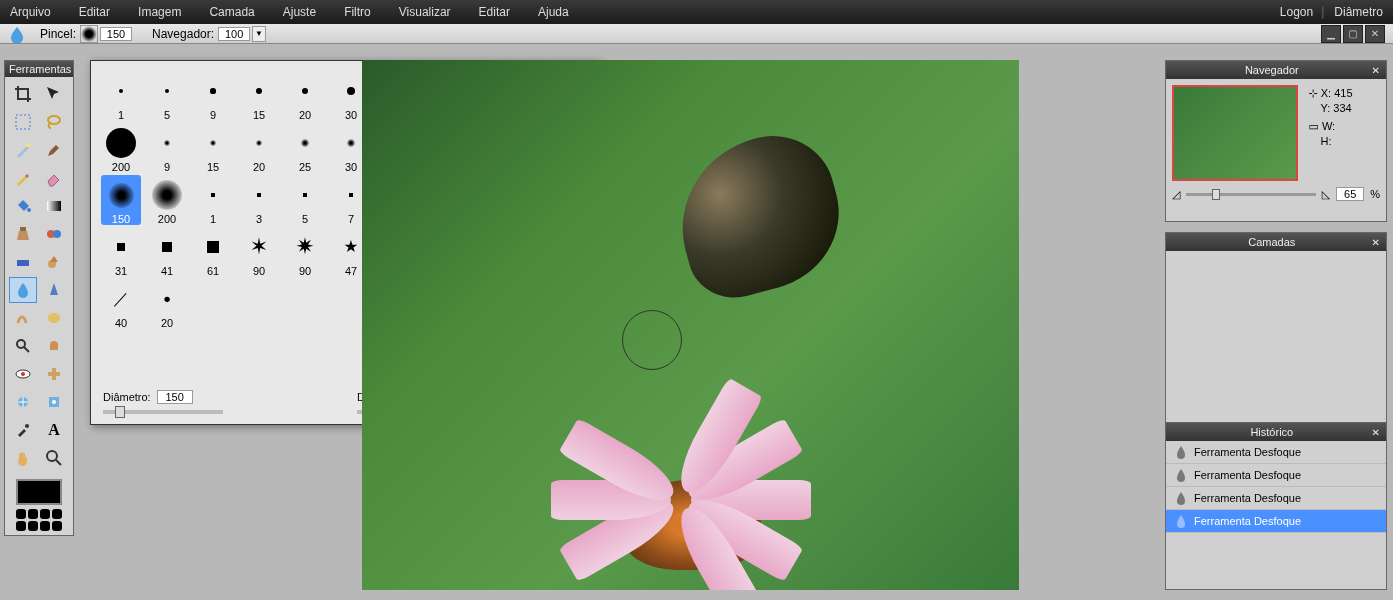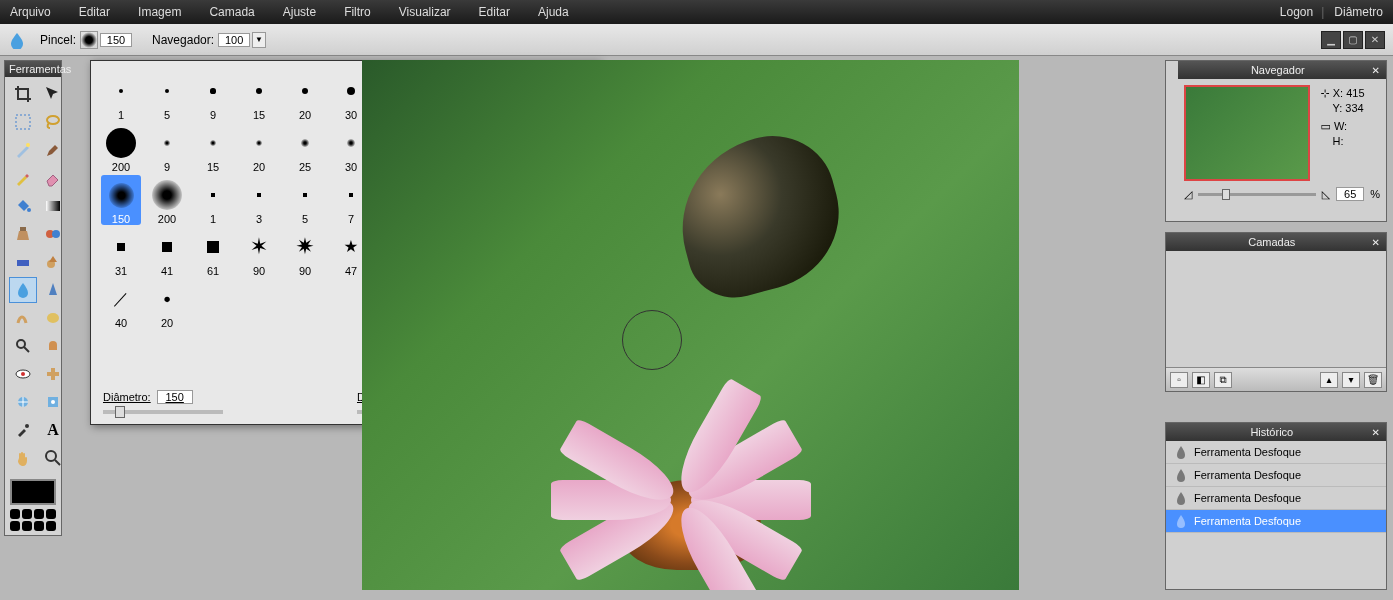--- a/index.html
+++ b/index.html
@@ -6,82 +6,82 @@
 body { background: #b8b8b8; width: 1393px; height: 600px; overflow: hidden; position: relative; }
 
 
 .menubar { background: linear-gradient(#3a3a3a, #1a1a1a); height: 24px; display: flex; align-items: center; padding: 0 10px; color: #ddd; font-size: 12px; }
 .menubar .menu-item { margin-right: 28px; cursor: pointer; }
 .menubar .spacer { flex: 1; }
 .menubar .right-item { margin-left: 2px; cursor: pointer; }
 .menubar .sep { margin: 0 8px; color: #666; }
 
 
-.optbar { background: linear-gradient(#e8e8e8, #d0d0d0); height: 32px; display: flex; align-items: center; padding: 8px 8px; border-bottom: 1px solid #888; font-size: 12px; justify-content: center; }
+.optbar { background: linear-gradient(#e8e8e8, #d0d0d0); height: 20px; display: flex; align-items: center; padding: 8px 8px; border-bottom: 1px solid #888; font-size: 12px; justify-content: center; }
 .optbar .tool-icon { width: 18px; height: 18px; margin-right: 14px; }
 .optbar label { margin-right: 4px; }
 .optbar .brush-preview { width: 18px; height: 18px; border: 1px solid #999; background: radial-gradient(circle, #000 30%, transparent 70%); margin-right: 2px; display:inline-block; }
 .optbar input[type="text"] { width: 32px; border: 1px solid #999; font-size: 11px; text-align: center; }
 .optbar .dd-arrow { width: 14px; height: 16px; border: 1px solid #999; background: #eee; display:inline-flex; align-items:center; justify-content:center; font-size:8px; margin-left:2px; cursor:pointer; }
 .optbar .spacer { flex: 1; }
 .win-btns { display: flex; gap: 2px; }
 .win-btn { width: 20px; height: 18px; background: #444; border: 1px solid #222; color:#ccc; font-size:10px; display:flex; align-items:center; justify-content:center; cursor:pointer; }
 
 
-.tools-panel { position: absolute; left: 4px; top: 60px; width: 58px; background: #d4d4d4; border: 1px solid #666; }
+.tools-panel { position: absolute; left: 4px; top: 60px; width: 70px; background: #d4d4d4; border: 1px solid #666; }
 .tools-title { background: linear-gradient(#555,#333); color: #eee; font-size: 11px; padding: 2px 4px; text-align:center; }
 .tools-grid { display: grid; grid-template-columns: 1fr 1fr; gap: 2px; padding: 4px; }
 .tool-btn { width: 28px; height: 26px; display: flex; align-items: center; justify-content: center; cursor: pointer; border: 1px solid transparent; font-size: 16px; }
 .tool-btn.active { border: 1px solid #4a90d9; background: #bcd8f0; }
 .tools-colors { padding: 4px; }
 .color-swatch { width: 46px; height: 26px; background: #000; border: 2px solid #888; margin: 0 auto 4px; }
 .color-row { display: flex; gap: 2px; justify-content: center; }
 .color-dot { width: 10px; height: 10px; background: #000; border-radius: 3px; }
 
 
 .brush-popup { position: absolute; left: 90px; top: 60px; width: 510px; height: 365px; background: #e8e8e8; border: 1px solid #333; box-shadow: 2px 2px 8px rgba(0,0,0,.4); padding: 10px; }
 .brush-grid-area { display: flex; gap: 10px; }
 .brush-grid { display: grid; grid-template-columns: repeat(9, 40px); gap: 2px 6px; flex: 1; }
 .brush-cell { width: 40px; text-align: center; cursor: pointer; padding-top: 4px; }
 .brush-cell.sel { background: #4a90ff; color: #fff; border-radius: 3px; }
 .brush-shape { width: 36px; height: 32px; display: flex; align-items: center; justify-content: center; margin: 0 auto; }
 .brush-lbl { font-size: 11px; margin-top: 2px; }
 .brush-side { width: 100px; display: flex; flex-direction: column; gap: 6px; }
 .brush-side button { font-size: 11px; padding: 3px 2px; background: linear-gradient(#f8f8f8,#ddd); border: 1px solid #999; cursor: pointer; }
 .brush-sliders { position: absolute; bottom: 10px; left: 12px; right: 12px; display: flex; gap: 24px; align-items: flex-end; font-size: 11px; }
-.slider-group { display: flex; flex-direction: column; flex:1;text-decoration:underline; }
+.slider-group { display: flex; flex-direction: column; flex:1; }
 .slider-group .row { display: flex; align-items: center; gap: 6px; }
 .slider-group input[type="text"] { width: 36px; border: 1px solid #999; text-align: center; font-size: 11px; }
 .slider { width: 120px; height: 4px; background: #bbb; position: relative; margin-top: 6px; }
 .slider .thumb { position: absolute; top: -4px; width: 10px; height: 12px; background: #ddd; border: 1px solid #666; }
 
 
 .canvas { position: absolute; left: 362px; top: 60px; width: 657px; height: 530px; background: linear-gradient(135deg, #2a5a2a 0%, #4a8a3a 30%, #5a9a4a 60%, #3a7a3a 100%); overflow: hidden; }
 .flower { position:absolute; bottom:20px; left:50%; transform:translateX(-50%); }
 .flower-center { width:140px; height:90px; background: radial-gradient(ellipse, #d67a2a 20%, #8a4a1a 60%, #4a2a0a 100%); border-radius: 50% 50% 40% 40%; }
 .petal { position:absolute; width:120px; height:40px; background: linear-gradient(#f0d0e0, #e8a8c8); border-radius: 50% 10% 10% 50%; }
 .butterfly { position:absolute; top:80px; right:140px; width:200px; height:180px; }
 .wing { position:absolute; width:160px; height:150px; background: radial-gradient(circle at 30% 30%, #8a7a5a, #3a3a2a 40%, #1a1a0a 80%); border-radius: 60% 40% 50% 30%; transform: rotate(-15deg); }
 .cursor-circle { position:absolute; top:250px; left:260px; width:60px; height:60px; border:1px solid #333; border-radius:50%; }
 
 
 .rpanel { position: absolute; right: 6px; width: 222px; background: #d0d0d0; border: 1px solid #666; }
 .rpanel-title { background: linear-gradient(#555,#333); color: #eee; font-size: 11px; padding: 3px 6px; display:flex; align-items:center; }
 .rpanel-title .txt { flex:1; text-align:center; }
 .rpanel-title .x { cursor:pointer; font-size:10px; }
-.nav-panel { top: 60px; height: 162px; padding-left: 12px; }
+.nav-panel { top: 60px; height: 162px; }
 .nav-thumb { width: 126px; height: 96px; border: 2px solid #d44; margin: 6px; background: linear-gradient(135deg,#3a7a3a,#5a9a4a); position: relative; display:inline-block; vertical-align:top; }
 .nav-info { display:inline-block; font-size:11px; vertical-align:top; margin-top:8px; }
 .nav-info div { margin-bottom:2px; }
 .nav-zoom { display:flex; align-items:center; padding: 0 6px 6px; gap:6px; font-size:11px; }
 .nav-zoom .track { flex:1; height:3px; background:#999; position:relative; }
 .nav-zoom .track .t { position:absolute; left:20%; top:-4px; width:8px; height:11px; background:#ddd; border:1px solid #666; }
 .nav-zoom input { width:28px; border:1px solid #999; text-align:center; font-size:11px; }
 
-.layers-panel { top: 232px; height: 160px; }
+.layers-panel { top: 232px; height: 232px; }
 .layer-row { display:flex; align-items:center; background:#4a90ff; color:#fff; padding:4px; font-size:11px; gap:6px; }
 .layer-thumb { width:32px; height:24px; background: linear-gradient(135deg,#3a7a3a,#5a9a4a); border:1px solid #fff; }
 .layer-footer { position:absolute; bottom:0; left:0; right:0; height:24px; background:linear-gradient(#ddd,#bbb); border-top:1px solid #888; display:flex; align-items:center; gap:4px; padding:0 4px; }
 .layer-footer .lbtn { width:18px; height:16px; border:1px solid #888; background:#eee; cursor:pointer; font-size:10px; display:flex; align-items:center; justify-content:center; }
 .layer-footer .spacer{flex:1;}
 
 .history-panel { top: 422px; height: 168px; }
 .hist-list { font-size: 11px; }
 .hist-item { display:flex; align-items:center; gap:6px; padding:4px 8px; border-bottom:1px solid #bbb; cursor:pointer; }
 .hist-item.sel { background:#4a90ff; color:#fff; }

